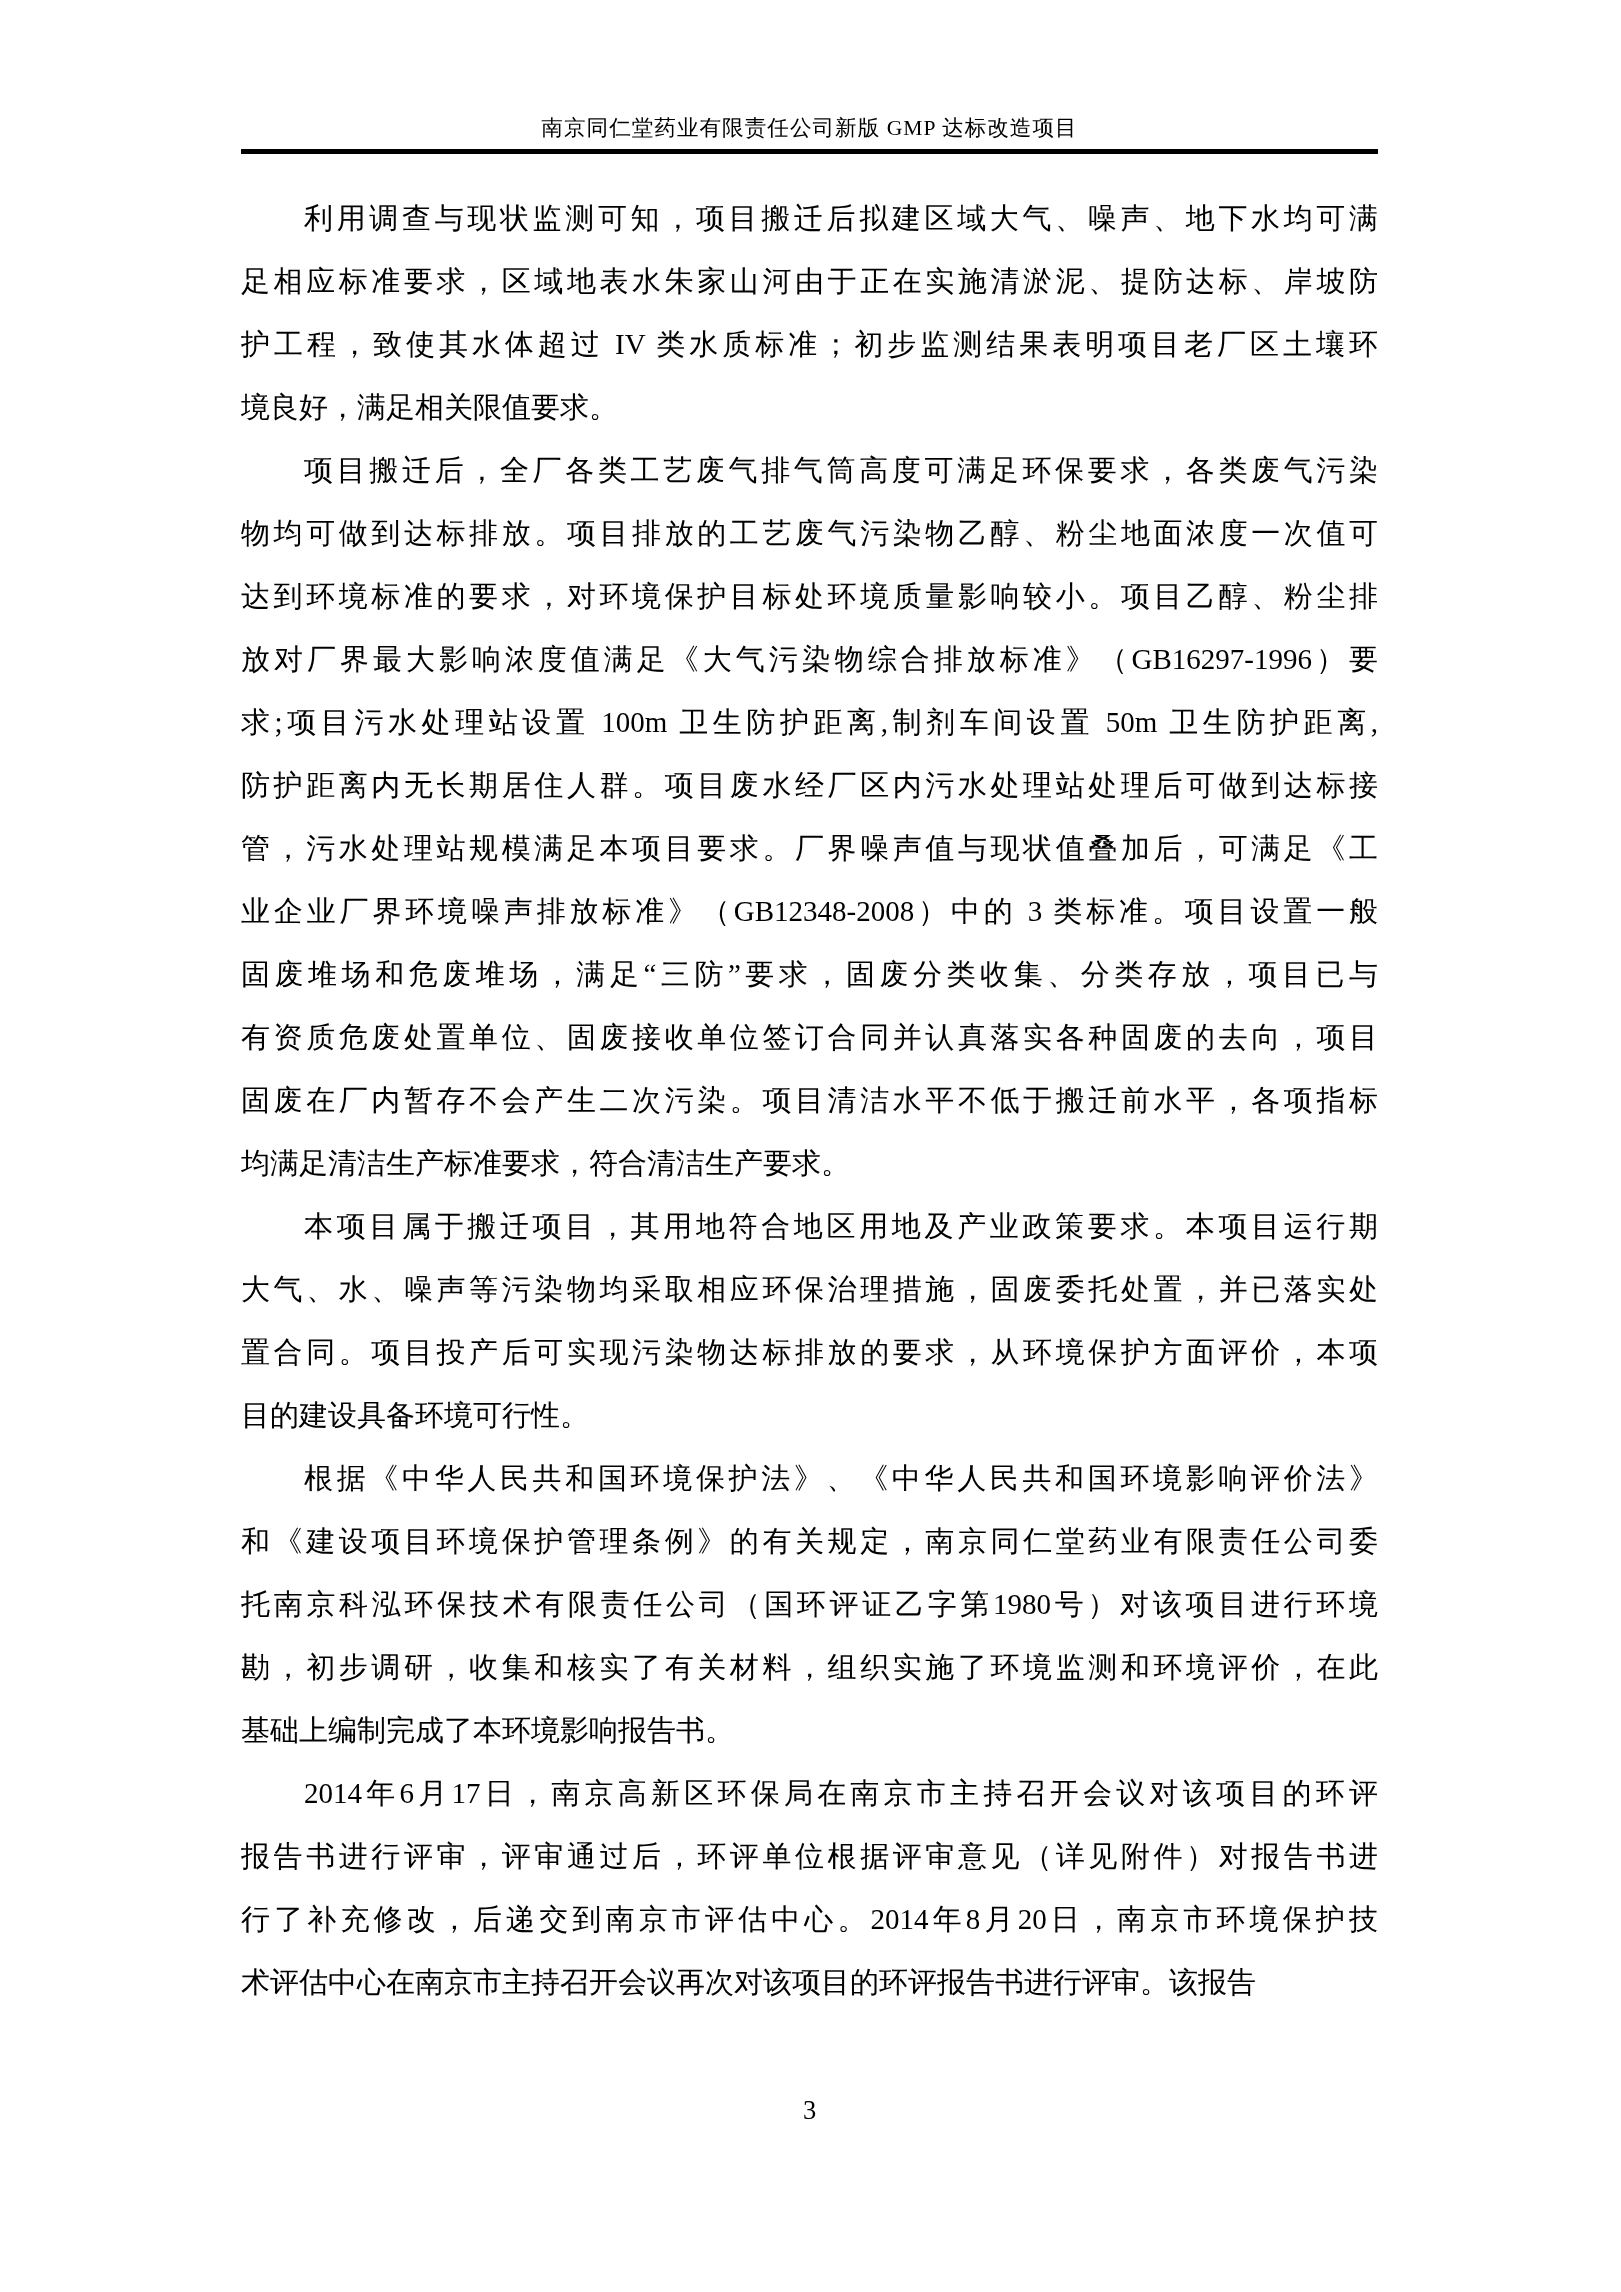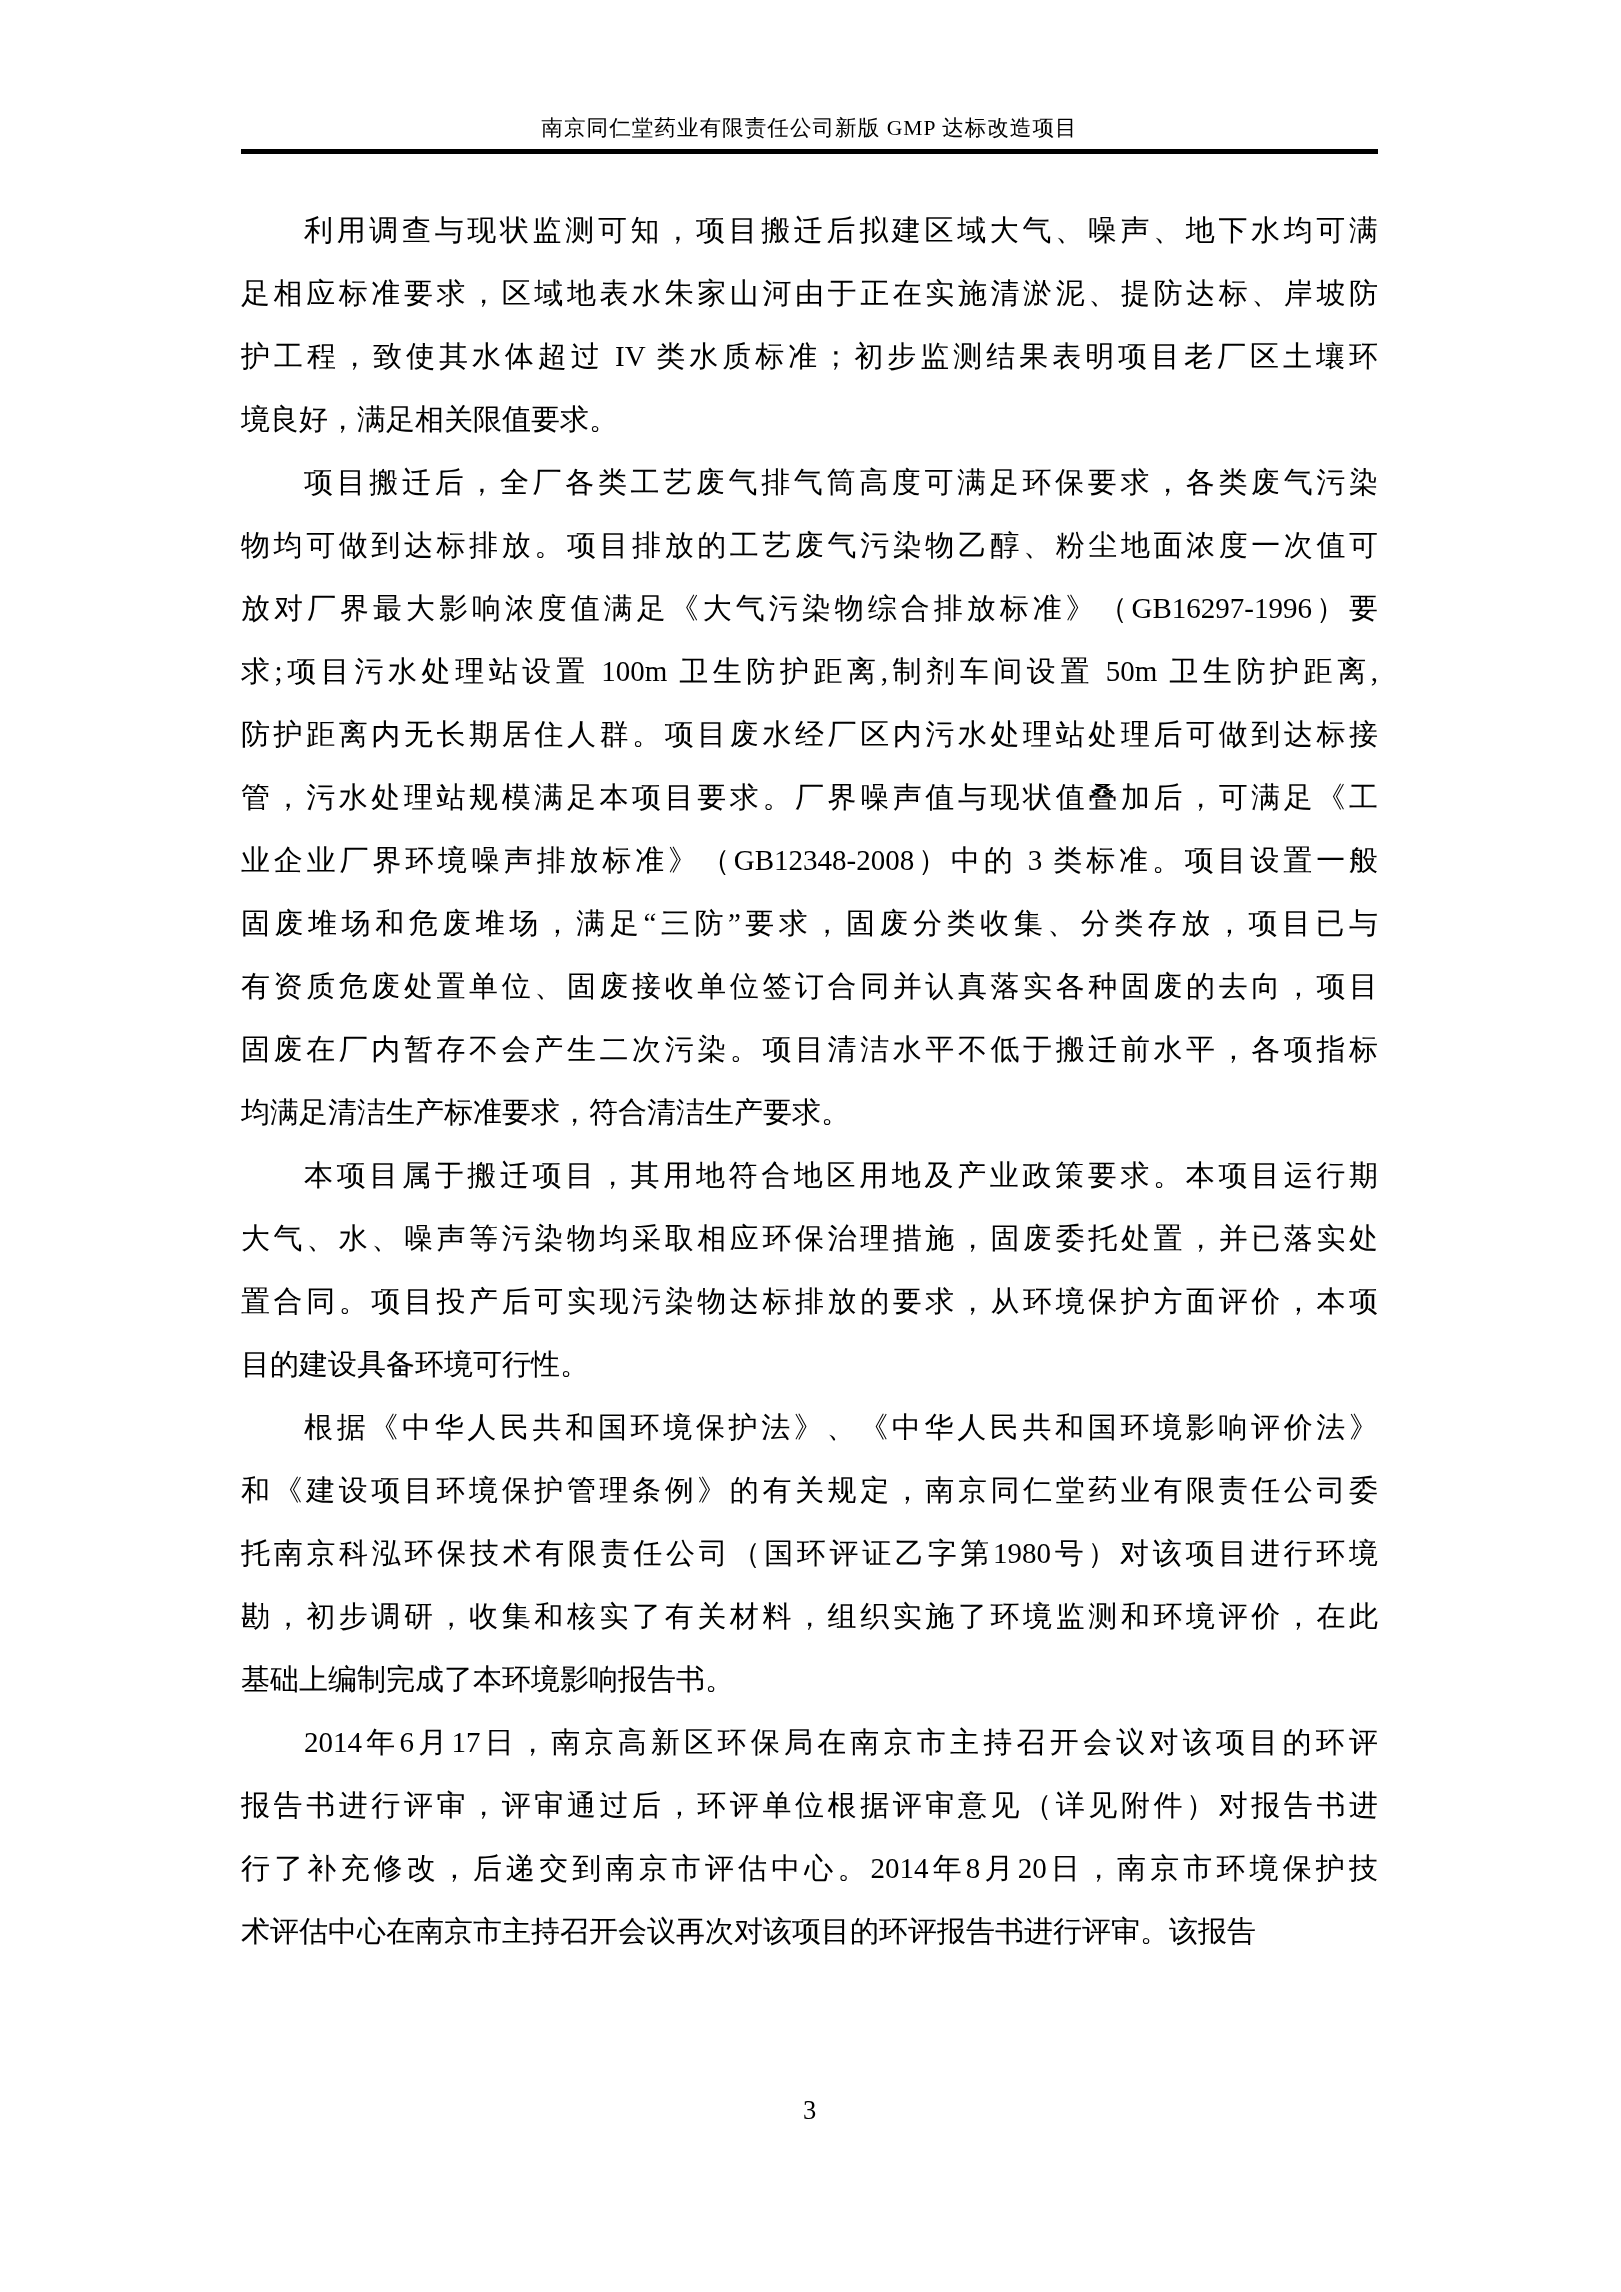--- a/index.html
+++ b/index.html
@@ -31,21 +31,21 @@
   .header-rule {
     position: absolute;
     top: 149px;
     left: 241px;
     width: 1137px;
     height: 4.9px;
     background: #000000;
   }
   .doc-body {
     position: absolute;
-    top: 199px;
+    top: 187px;
     left: 241px;
     width: 1137px;
     font-size: 29px;
     line-height: 63px;
   }
   .line {
     text-align: justify;
     text-align-last: justify;
     height: 63px;
     overflow: hidden;
@@ -91,20 +91,21 @@
 
   <div class="header-rule"></div>
 
   <div class="doc-body" id="doc-body">
       <div class="line first">利用调查与现状监测可知，项目搬迁后拟建区域大气、噪声、地下水均可满</div>
       <div class="line">足相应标准要求，区域地表水朱家山河由于正在实施清淤泥、提防达标、岸坡防</div>
       <div class="line">护工程，致使其水体超过 IV 类水质标准；初步监测结果表明项目老厂区土壤环</div>
       <div class="line para-end">境良好，满足相关限值要求。</div>
       <div class="line first">项目搬迁后，全厂各类工艺废气排气筒高度可满足环保要求，各类废气污染</div>
       <div class="line">物均可做到达标排放。项目排放的工艺废气污染物乙醇、粉尘地面浓度一次值可</div>
+      <div class="line">达到环境标准的要求，对环境保护目标处环境质量影响较小。项目乙醇、粉尘排</div>
       <div class="line">放对厂界最大影响浓度值满足《大气污染物综合排放标准》（GB16297-1996）要</div>
       <div class="line">求;项目污水处理站设置 100m 卫生防护距离,制剂车间设置 50m 卫生防护距离,</div>
       <div class="line">防护距离内无长期居住人群。项目废水经厂区内污水处理站处理后可做到达标接</div>
       <div class="line">管，污水处理站规模满足本项目要求。厂界噪声值与现状值叠加后，可满足《工</div>
       <div class="line">业企业厂界环境噪声排放标准》（GB12348-2008）中的 3 类标准。项目设置一般</div>
       <div class="line">固废堆场和危废堆场，满足“三防”要求，固废分类收集、分类存放，项目已与</div>
       <div class="line">有资质危废处置单位、固废接收单位签订合同并认真落实各种固废的去向，项目</div>
       <div class="line">固废在厂内暂存不会产生二次污染。项目清洁水平不低于搬迁前水平，各项指标</div>
       <div class="line para-end">均满足清洁生产标准要求，符合清洁生产要求。</div>
       <div class="line first">本项目属于搬迁项目，其用地符合地区用地及产业政策要求。本项目运行期</div>

